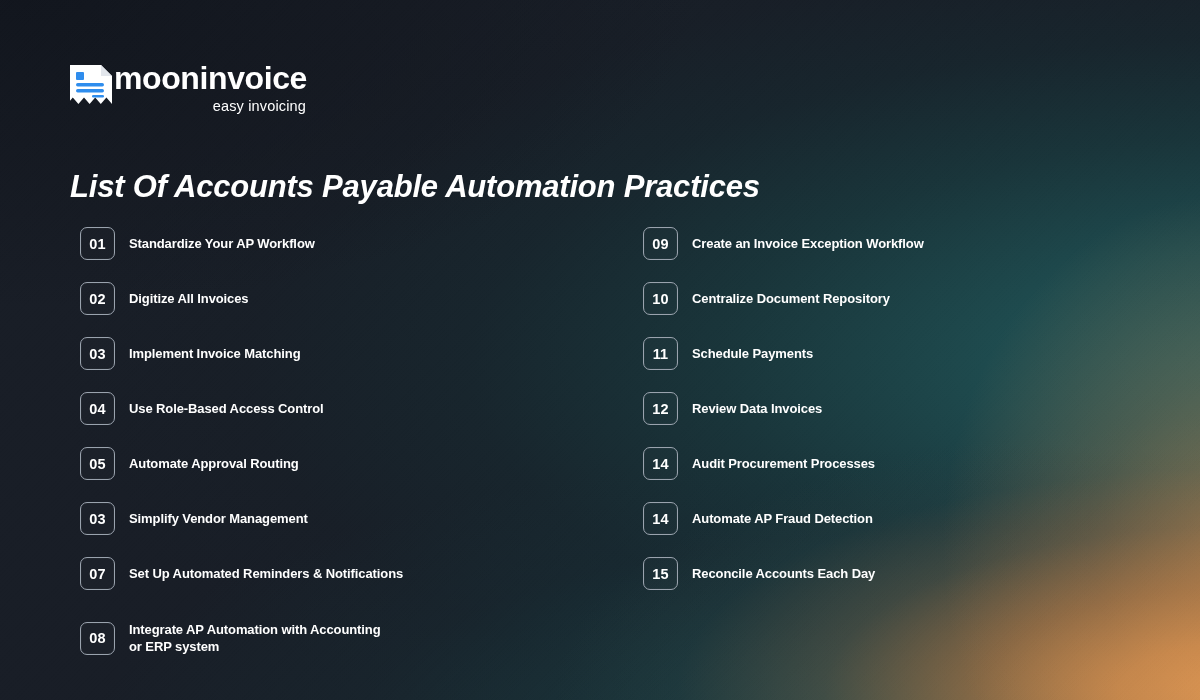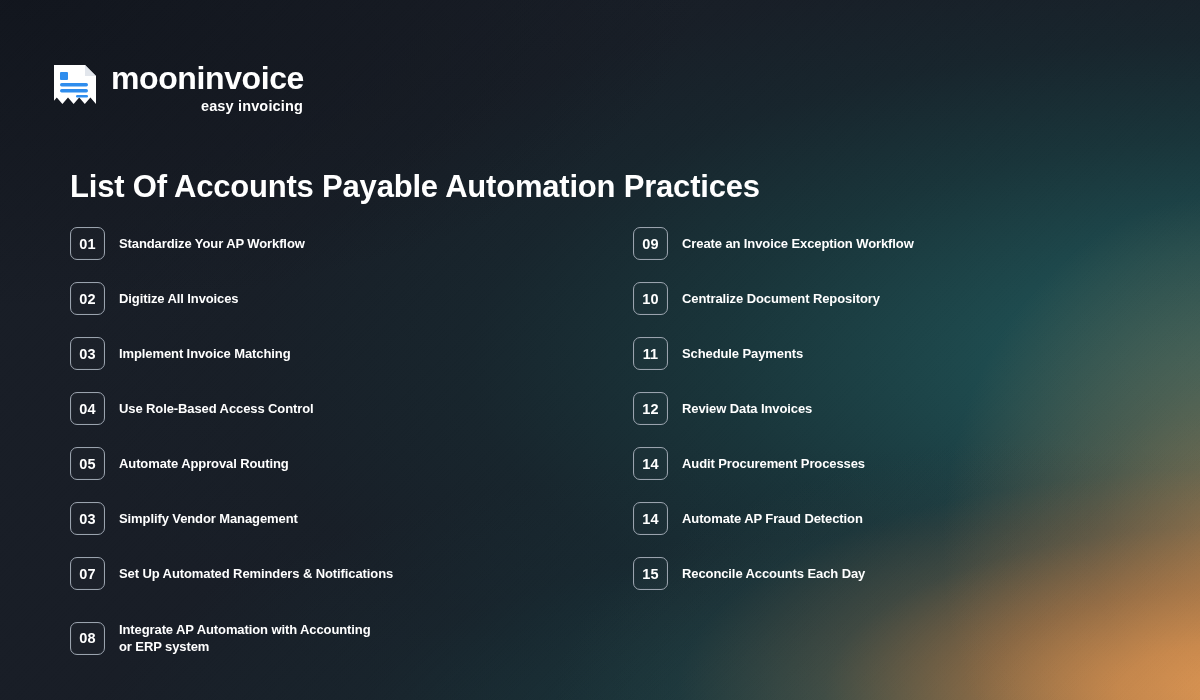--- a/index.html
+++ b/index.html
@@ -78,25 +78,24 @@
   
   .content {
     position: relative;
     z-index: 5;
     height: 100%;
   }
 
   
   .logo-block {
     position: absolute;
-    left: 52px;
+    left: 68px;
     top: 62px;
     display: flex;
     align-items: center;
-    gap: 13px;
   }
   .logo-mark {
     width: 46px;
     height: 50px;
     display: block;
   }
   .logo-words {
     display: flex;
     flex-direction: column;
     align-items: flex-end;
@@ -104,36 +103,37 @@
   }
   .logo-name {
     color: #ffffff;
     font-size: 32px;
     font-weight: bold;
     letter-spacing: -0.4px;
   }
   .logo-tag {
     color: #ffffff;
     font-size: 14.5px;
-    font-weight: bold;
+    font-weight: normal;
     letter-spacing: 0.15px;
     margin-top: 5px;
     padding-right: 1px;
   }
 
   
   .page-title {
     position: absolute;
     left: 70px;
     top: 148px;
     color: #ffffff;
     font-size: 31px;
     font-weight: bold;
     letter-spacing: -0.2px;
     white-space: nowrap;
+    font-style: italic;
   }
 
   
   .columns {
     position: absolute;
     left: 0;
     top: 216px;
     width: 1200px;
   }
   .col {
@@ -161,20 +161,21 @@
     border-radius: 7px;
     background: rgba(255, 255, 255, 0.015);
     color: #ffffff;
     font-size: 14.5px;
     font-weight: bold;
     display: flex;
     align-items: center;
     justify-content: center;
     letter-spacing: 0.2px;
     box-shadow: inset 0 0 0 0.5px rgba(255,255,255,0.06);
+    margin-left: 10px;
   }
   .item-label {
     color: #ffffff;
     font-size: 13px;
     font-weight: bold;
     letter-spacing: -0.1px;
     line-height: 1.32;
     white-space: pre-line;
   }
 </style>

